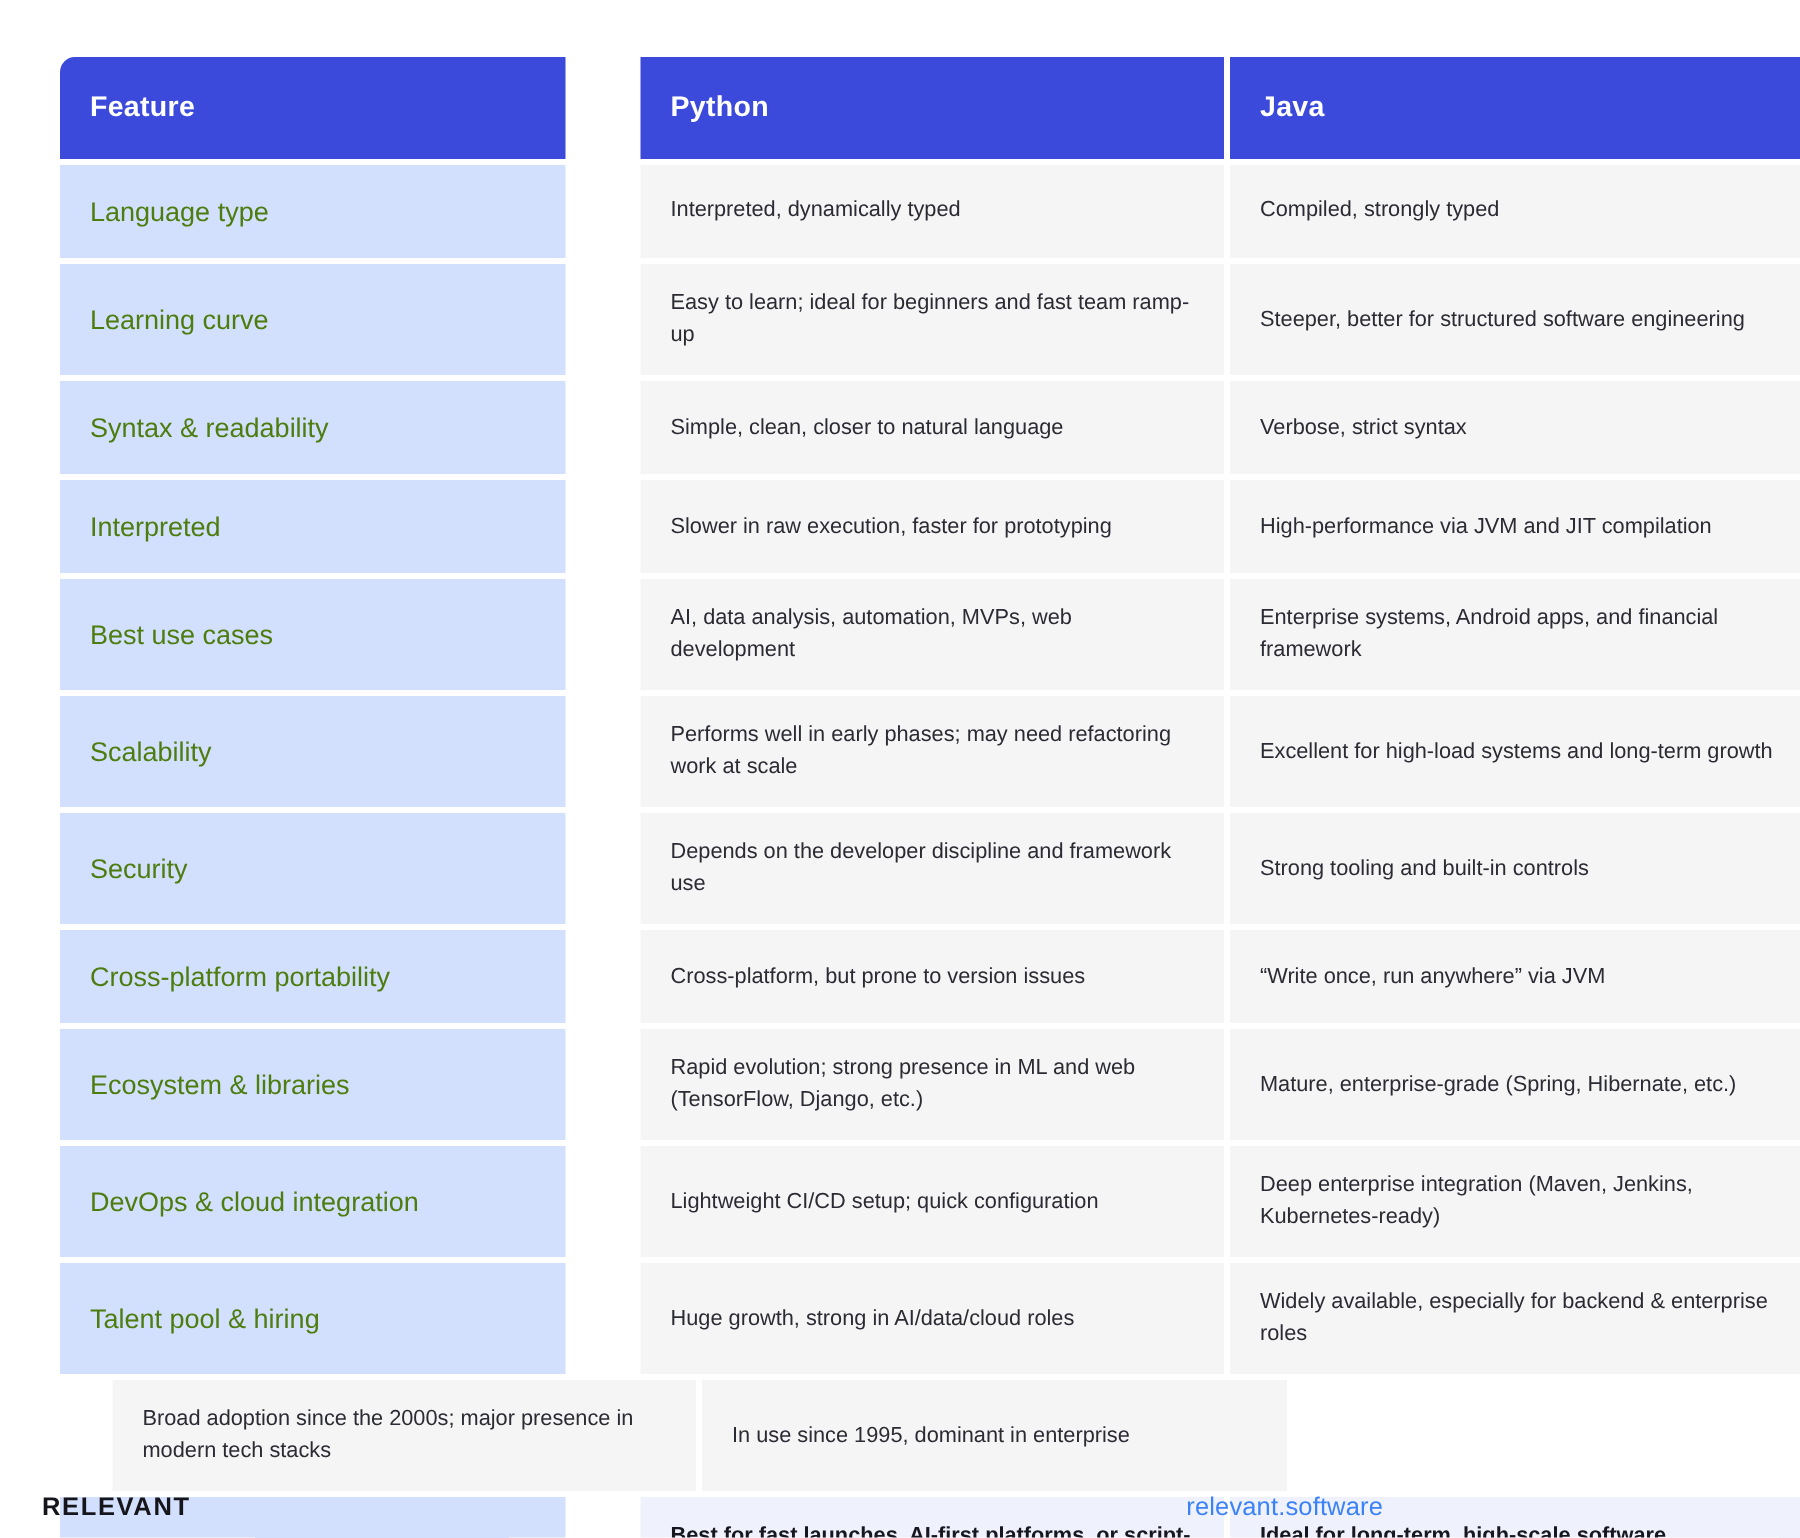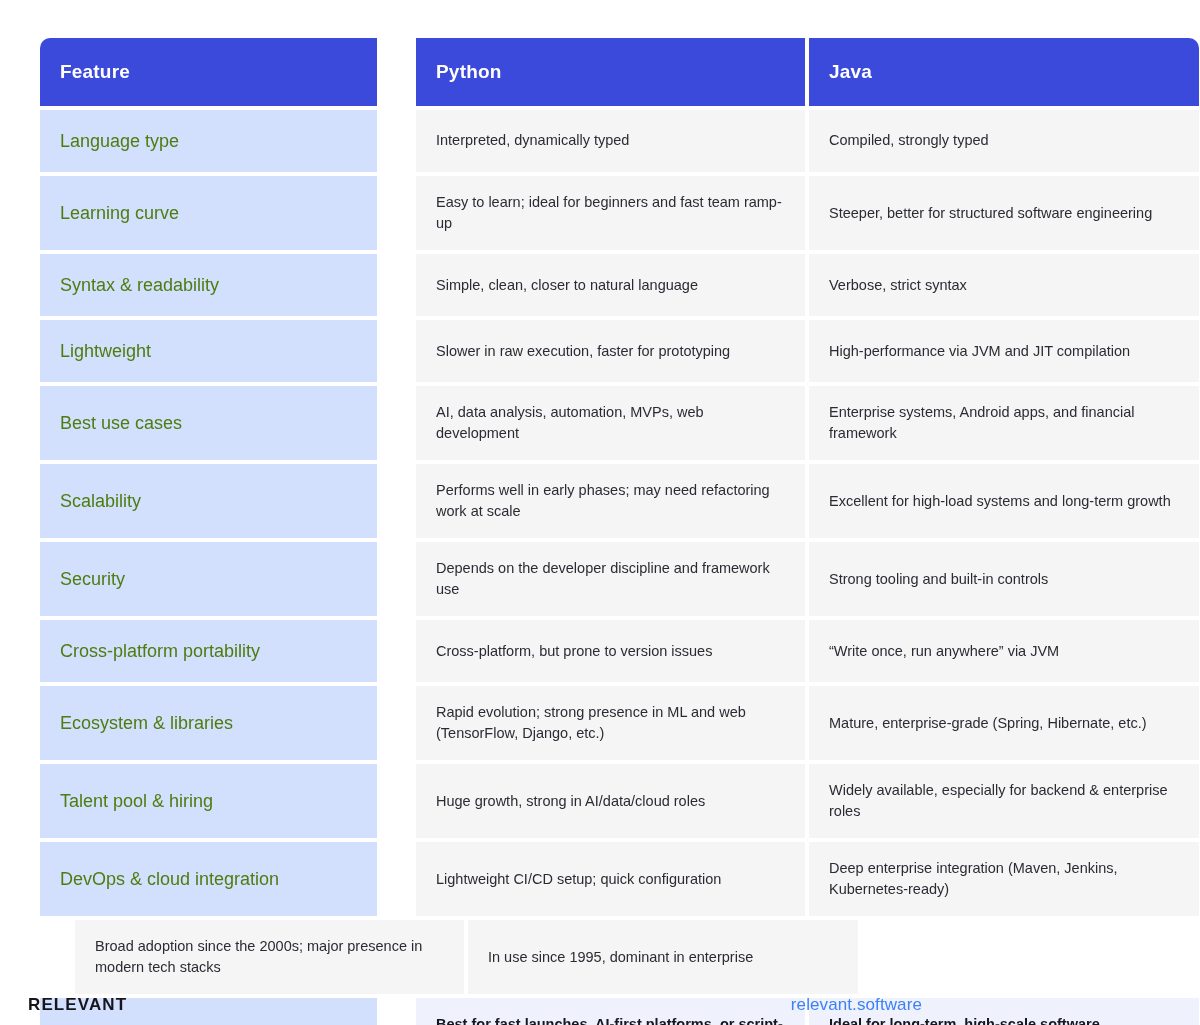--- a/index.html
+++ b/index.html
@@ -40,21 +40,21 @@
 
   .cell {
     padding: 16px 20px;
     display: flex;
     align-items: center;
   }
 
   
   .col-feature {
     width: 337px;
-    margin-right: 4px;
+    margin-right: 15px;
     flex: none;
   }
   .col-python {
     width: 389px;
     margin-right: 4px;
     flex: none;
     margin-left: 35px;
   }
   .col-java {
     width: 390px;
@@ -190,21 +190,21 @@
       <div class="cell col-python">
         <span class="cell-text">Simple, clean, closer to natural language</span>
       </div>
       <div class="cell col-java">
         <span class="cell-text">Verbose, strict syntax</span>
       </div>
     </div>
 
     <div class="row body-row">
       <div class="cell col-feature">
-        <span class="cell-text">Lightweight</span>
+        <span class="cell-text">Interpreted</span>
       </div>
       <div class="cell col-python">
         <span class="cell-text">Slower in raw execution, faster for prototyping</span>
       </div>
       <div class="cell col-java">
         <span class="cell-text">High-performance via JVM and JIT compilation</span>
       </div>
     </div>
 
     <div class="row body-row">
@@ -262,39 +262,39 @@
       <div class="cell col-python">
         <span class="cell-text">Rapid evolution; strong presence in ML and web (TensorFlow, Django, etc.)</span>
       </div>
       <div class="cell col-java">
         <span class="cell-text">Mature, enterprise-grade (Spring, Hibernate, etc.)</span>
       </div>
     </div>
 
     <div class="row body-row">
       <div class="cell col-feature">
+        <span class="cell-text">DevOps &amp; cloud integration</span>
+      </div>
+      <div class="cell col-python">
+        <span class="cell-text">Lightweight CI/CD setup; quick configuration</span>
+      </div>
+      <div class="cell col-java">
+        <span class="cell-text">Deep enterprise integration (Maven, Jenkins, Kubernetes-ready)</span>
+      </div>
+    </div>
+
+    <div class="row body-row">
+      <div class="cell col-feature">
         <span class="cell-text">Talent pool &amp; hiring</span>
       </div>
       <div class="cell col-python">
         <span class="cell-text">Huge growth, strong in AI/data/cloud roles</span>
       </div>
       <div class="cell col-java">
         <span class="cell-text">Widely available, especially for backend &amp; enterprise roles</span>
-      </div>
-    </div>
-
-    <div class="row body-row">
-      <div class="cell col-feature">
-        <span class="cell-text">DevOps &amp; cloud integration</span>
-      </div>
-      <div class="cell col-python">
-        <span class="cell-text">Lightweight CI/CD setup; quick configuration</span>
-      </div>
-      <div class="cell col-java">
-        <span class="cell-text">Deep enterprise integration (Maven, Jenkins, Kubernetes-ready)</span>
       </div>
     </div>
 
     <div class="row body-row">
       <div class="cell col-python">
         <span class="cell-text">Broad adoption since the 2000s; major presence in modern tech stacks</span>
       </div>
       <div class="cell col-java">
         <span class="cell-text">In use since 1995, dominant in enterprise</span>
       </div>

